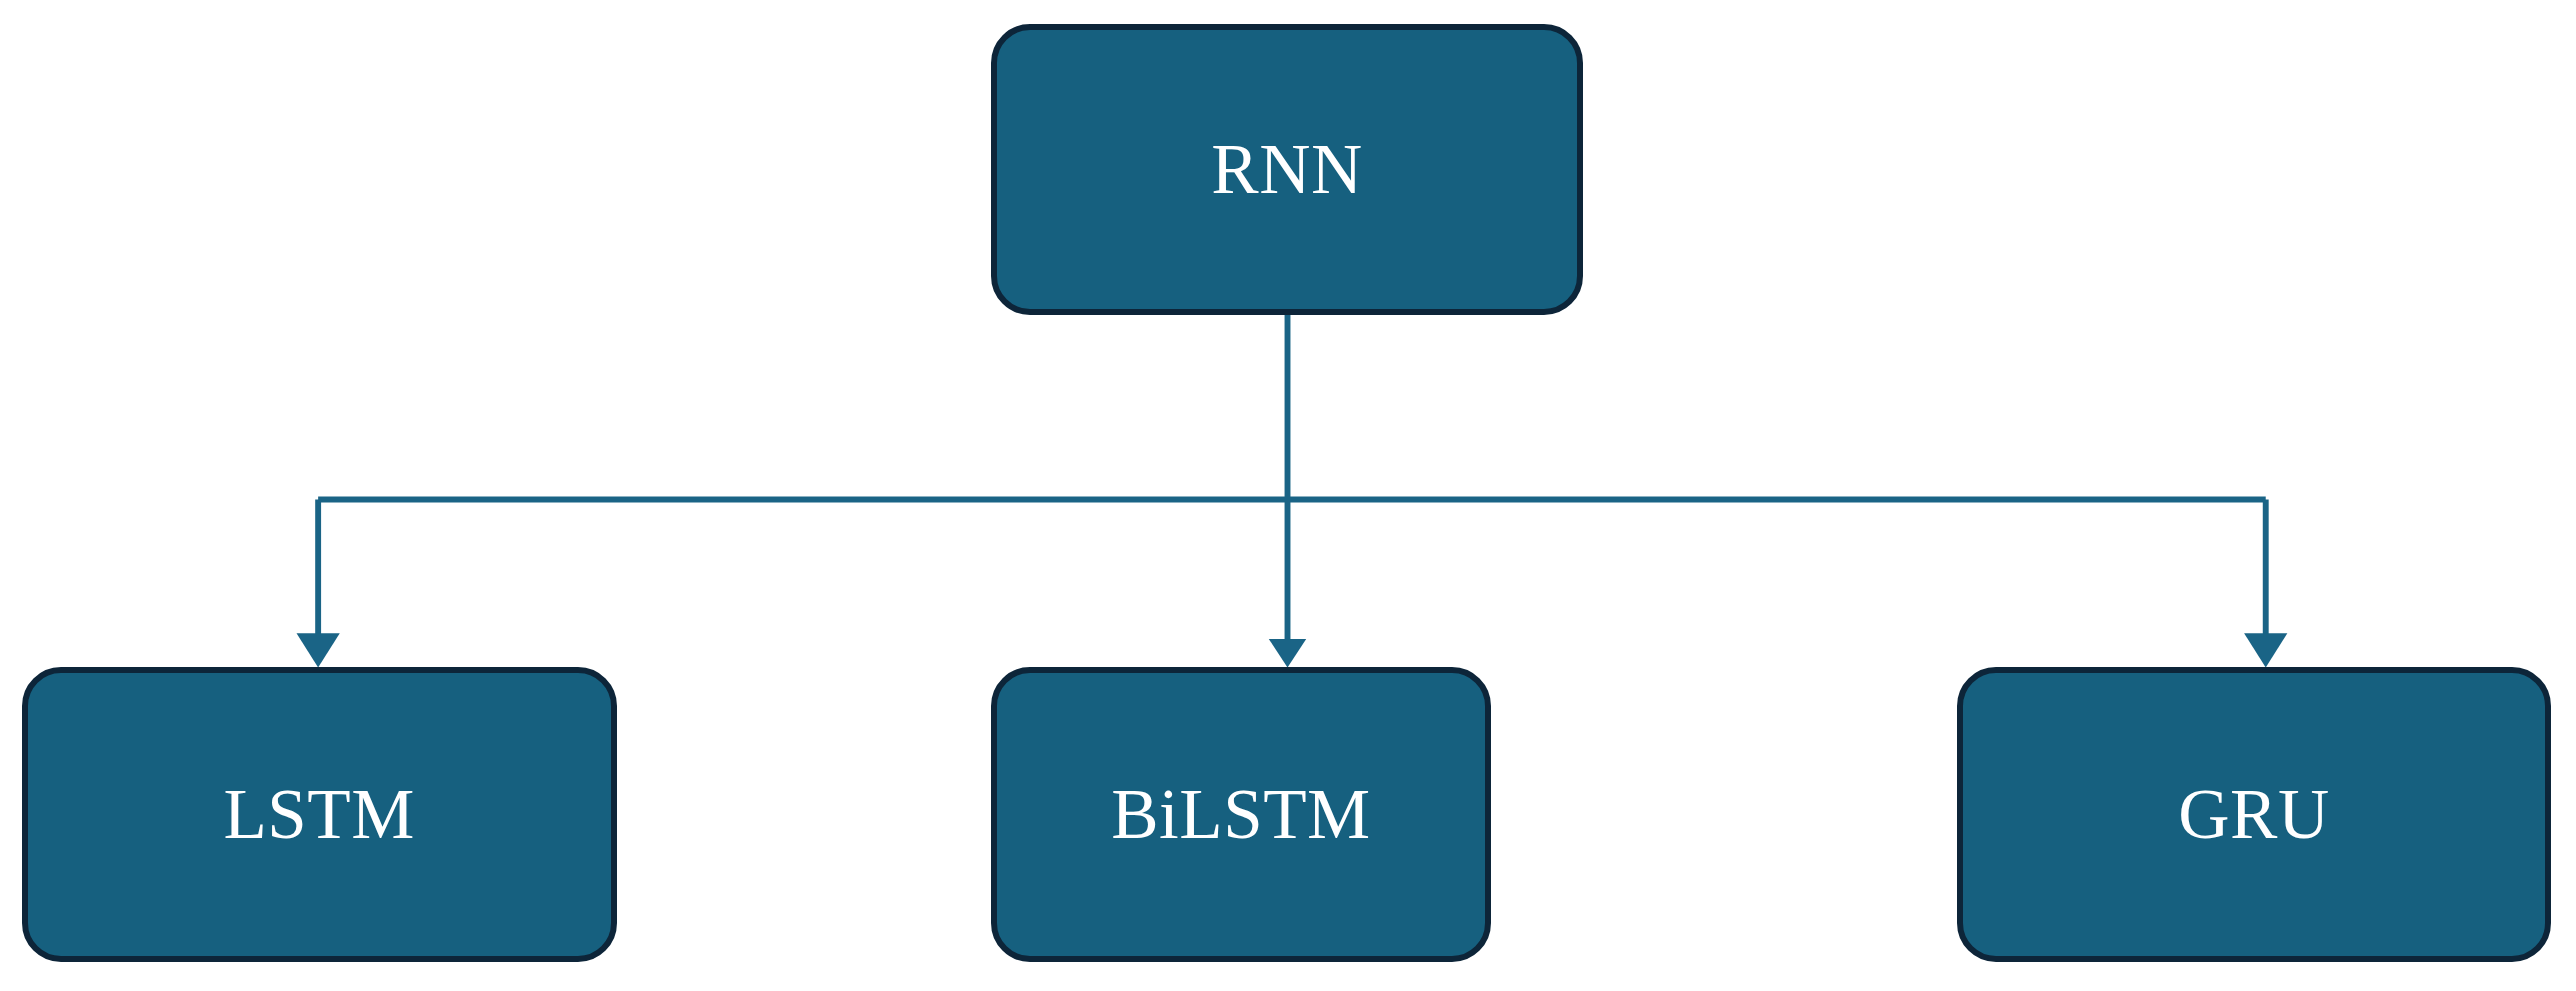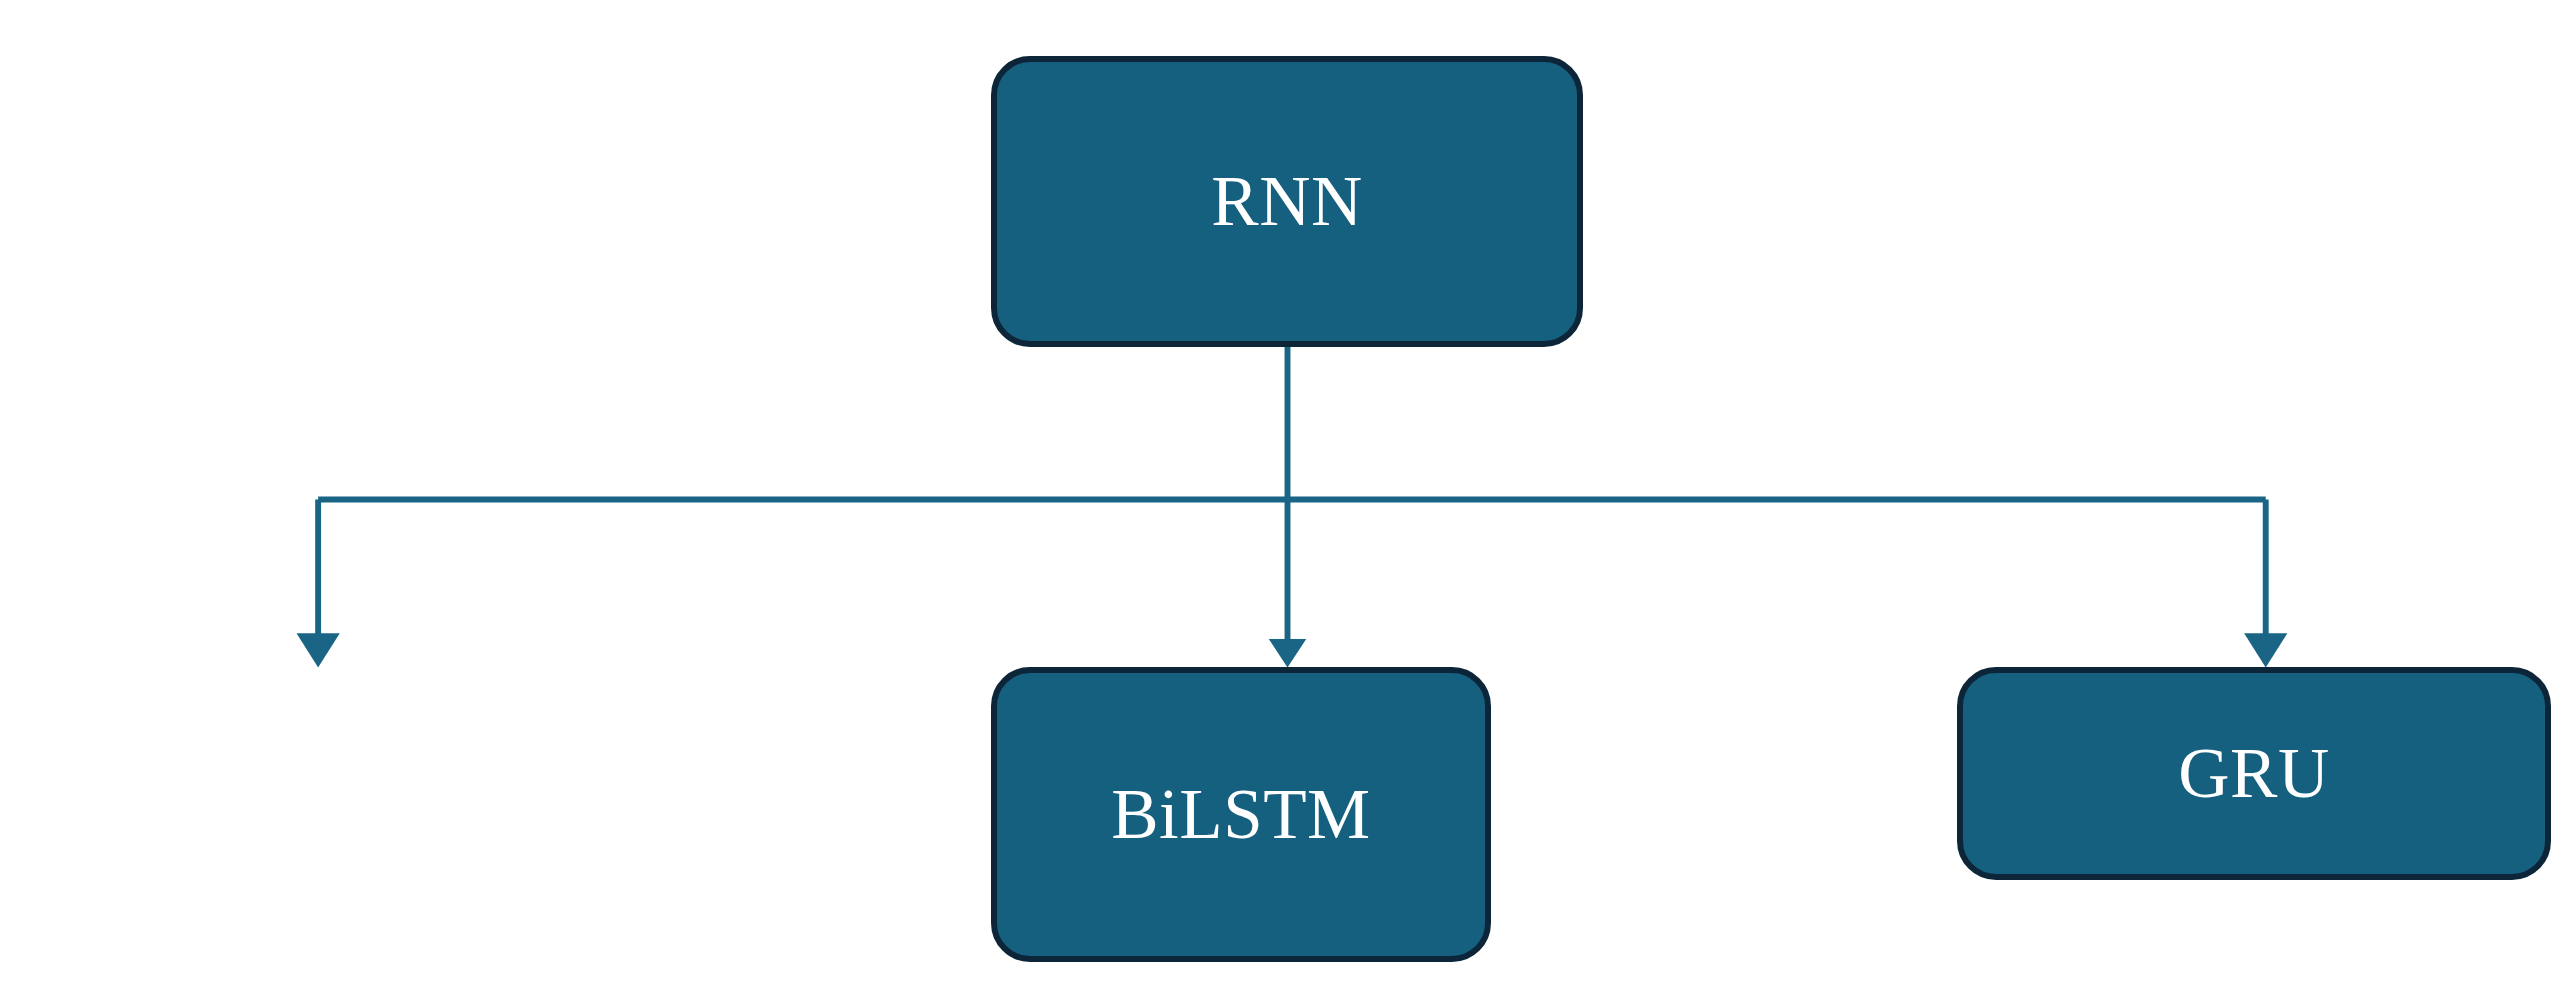--- a/index.html
+++ b/index.html
@@ -46,40 +46,39 @@
     letter-spacing: 0.5px;
     white-space: nowrap;
     user-select: none;
   }
   
   #node-rnn {
     left: 991px;
     top: 23.6px;
     width: 592px;
     height: 291px;
-    margin-top: 32px;
   }
   
   #node-lstm {
     left: 21.6px;
     top: 667px;
     width: 595px;
     height: 295px;
   }
   #node-bilstm {
     left: 991px;
     top: 667px;
     width: 500px;
     height: 295px;
   }
   #node-gru {
     left: 1957px;
     top: 667px;
     width: 594px;
-    height: 213px;
+    height: 295px;
   }
 </style>
 </head>
 <body>
 
 <div id="diagram-canvas">
 
   <svg id="connector-layer" viewBox="0 0 2619 1008" xmlns="http://www.w3.org/2000/svg">
 
     <path d="M 1309 320 L 1309 655" stroke="#1a6486" stroke-width="6" fill="none"></path>
@@ -91,20 +90,23 @@
     <polygon points="323,679 301,644 345,644" fill="#1a6486"></polygon>
 
     <path d="M 2304 508 L 2304 648" stroke="#1a6486" stroke-width="6" fill="none"></path>
     <polygon points="2304,679 2282,644 2326,644" fill="#1a6486"></polygon>
   </svg>
 
   <div class="node-box" id="node-rnn">
     <span class="node-label">RNN</span>
   </div>
 
+  <div class="node-box" id="node-lstm">
+    <span class="node-label">LSTM</span>
+  </div>
 
   <div class="node-box" id="node-bilstm">
     <span class="node-label">BiLSTM</span>
   </div>
 
   <div class="node-box" id="node-gru">
     <span class="node-label">GRU</span>
   </div>
 
 </div>

